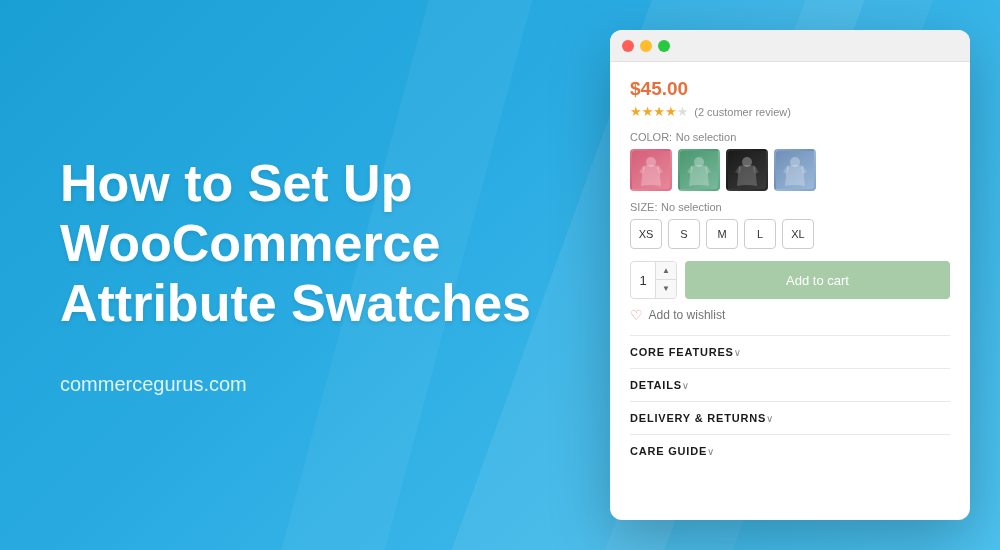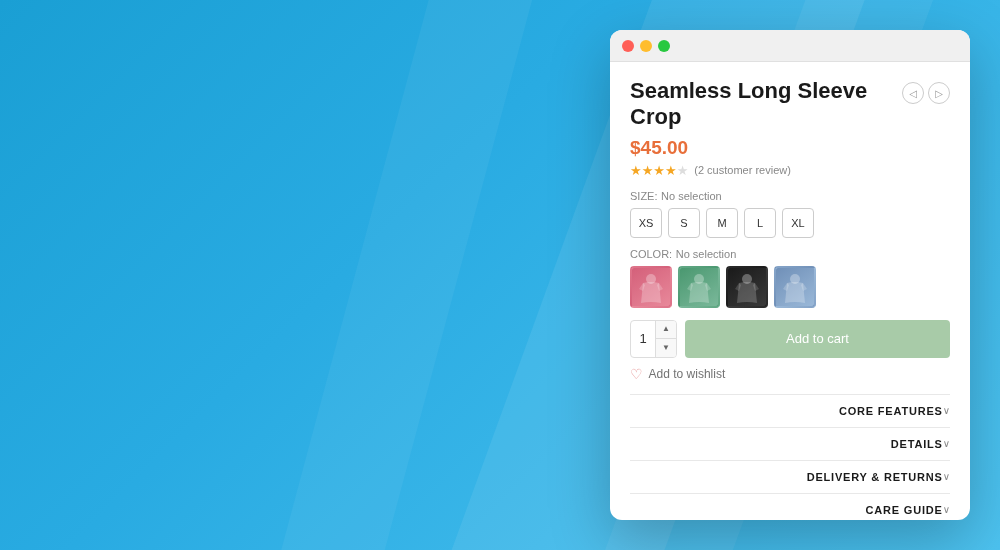--- a/index.html
+++ b/index.html
@@ -334,21 +334,21 @@
       font-size: 12px;
       color: #737373;
       cursor: pointer;
     }
 
     
     .accordion-item {
       border-top: 1px solid #e8e8e8;
       padding: 10px 0;
       display: flex;
-      justify-content: flex-end;
+      justify-content: flex-start;
       align-items: center;
       cursor: pointer;
     }
 
     .accordion-label {
       font-size: 11px;
       font-weight: 700;
       color: #1a1a1a;
       text-transform: uppercase;
       letter-spacing: 0.8px;
@@ -361,58 +361,41 @@
   </style>
 </head>
 <body>
 
 <div class="bg-container">
 
   <div class="bg-shape-1"></div>
   <div class="bg-shape-2"></div>
   <div class="bg-shape-3"></div>
 
+  <div class="left-content">
+    <h1 class="main-title">How to Set Up WooCommerce Attribute Swatches</h1>
+    <p class="domain-text">commercegurus.com</p>
+  </div>
 
   <div class="browser-window">
 
     <div class="browser-titlebar">
       <div class="traffic-light tl-red"></div>
       <div class="traffic-light tl-yellow"></div>
       <div class="traffic-light tl-green"></div>
     </div>
 
     <div class="browser-content">
 
-      <div class="product-header">
-        <h2 class="product-title">Seamless Long Sleeve Crop</h2>
-        <div class="nav-arrows">
-          <div class="nav-arrow">◁</div>
-          <div class="nav-arrow">▷</div>
-        </div>
-      </div>
 
       <div class="product-price">$45.00</div>
 
       <div class="product-rating">
         <span class="stars">★★★★<span class="star-empty">★</span></span>
         <span class="review-count">(2 customer review)</span>
-      </div>
-
-      <div class="attribute-section">
-        <div class="attribute-label">
-          <span>SIZE:</span>
-          <span>No selection</span>
-        </div>
-        <div class="size-swatches">
-          <div class="size-swatch">XS</div>
-          <div class="size-swatch">S</div>
-          <div class="size-swatch">M</div>
-          <div class="size-swatch">L</div>
-          <div class="size-swatch">XL</div>
-        </div>
       </div>
 
       <div class="attribute-section">
         <div class="attribute-label">
           <span>COLOR:</span>
           <span>No selection</span>
         </div>
         <div class="color-swatches">
           <div class="color-swatch swatch-pink">
             <div class="swatch-inner" style="background: linear-gradient(145deg, #d4607a, #e8889a); position:relative;">
@@ -450,20 +433,34 @@
                 <ellipse cx="14" cy="10" rx="5" ry="5" fill="rgba(255,255,255,0.3)"></ellipse>
                 <path d="M6 14 Q14 12 22 14 L24 34 Q14 32 4 34 Z" fill="rgba(255,255,255,0.25)"></path>
                 <path d="M6 14 L2 20 L6 22 L8 16" fill="rgba(255,255,255,0.2)"></path>
                 <path d="M22 14 L26 20 L22 22 L20 16" fill="rgba(255,255,255,0.2)"></path>
               </svg>
             </div>
           </div>
         </div>
       </div>
 
+      <div class="attribute-section">
+        <div class="attribute-label">
+          <span>SIZE:</span>
+          <span>No selection</span>
+        </div>
+        <div class="size-swatches">
+          <div class="size-swatch">XS</div>
+          <div class="size-swatch">S</div>
+          <div class="size-swatch">M</div>
+          <div class="size-swatch">L</div>
+          <div class="size-swatch">XL</div>
+        </div>
+      </div>
+
       <div class="add-to-cart-row">
         <div class="quantity-control">
           <span class="qty-value">1</span>
           <div class="qty-arrows">
             <button class="qty-btn">▲</button>
             <button class="qty-btn">▼</button>
           </div>
         </div>
         <button class="add-to-cart-btn">Add to cart</button>
       </div>

